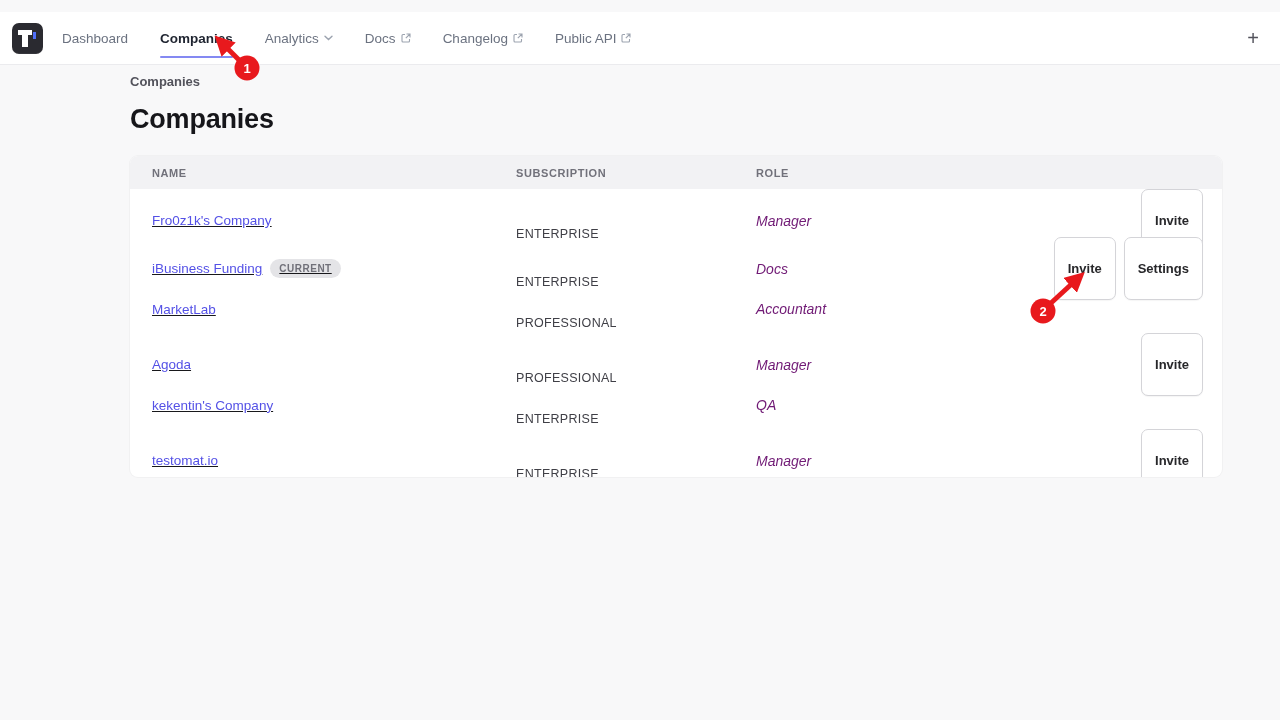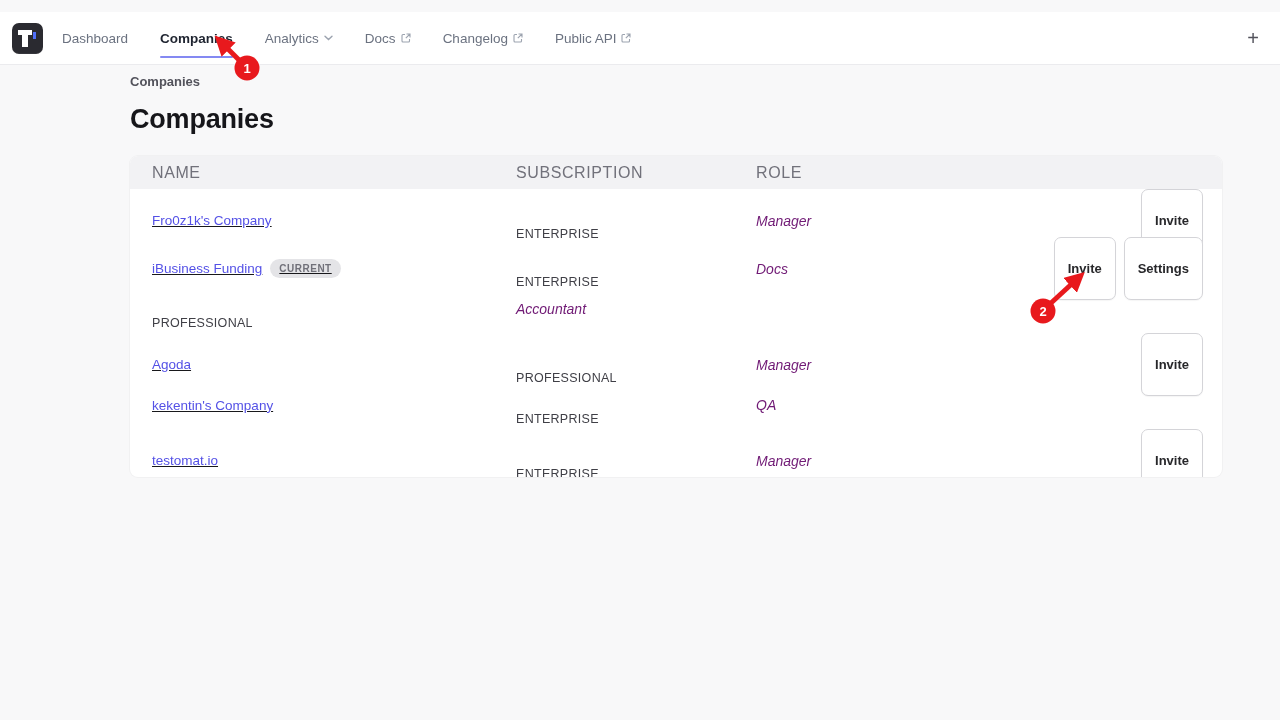--- a/index.html
+++ b/index.html
@@ -55,21 +55,21 @@
     margin-top:21px; background:#ffffff; border-radius:8px;
     box-shadow:0 0 0 1px rgba(24,24,27,0.03);
     overflow:hidden;
   }
   .thead {
     display:grid; grid-template-columns:364px 240px 1fr auto;
     align-items:center; height:33px; background:#f2f2f4;
     padding:0 19px 0 22px;
   }
   .th {
-    font-size:16px; font-weight:400; color:#71717a;
+    font-size:11px; font-weight:700; color:#71717a;
     letter-spacing:0.6px; text-transform:uppercase;
   }
   .trow {
     display:grid; grid-template-columns:364px 240px 1fr auto;
     align-items:center; height:48px; padding:0 19px 0 22px;
   }
   .name-cell { display:flex; align-items:center; gap:8px;text-decoration:underline; }
   .company-link { font-size:13.5px; font-weight:500; color:#5451e6; text-decoration:none; cursor:pointer; }
   .badge {
     background:#e4e4e7; color:#71717a; font-size:10px; font-weight:600;
@@ -167,20 +167,23 @@
       </div>
       <div class="sub-cell">ENTERPRISE</div>
       <div class="role-cell">Docs</div>
       <div class="actions">
         <button class="btn">Invite</button>
         <button class="btn">Settings</button>
       </div>
     </div>
 
     <div class="trow">
+      <div class="name-cell">
+          <a class="company-link">MarketLab</a>
+        </div>
       <div class="sub-cell">PROFESSIONAL</div>
       <div class="role-cell">Accountant</div>
       <div class="actions"></div>
     </div>
 
     <div class="trow">
       <div class="name-cell">
           <a class="company-link">Agoda</a>
         </div>
       <div class="sub-cell">PROFESSIONAL</div>

